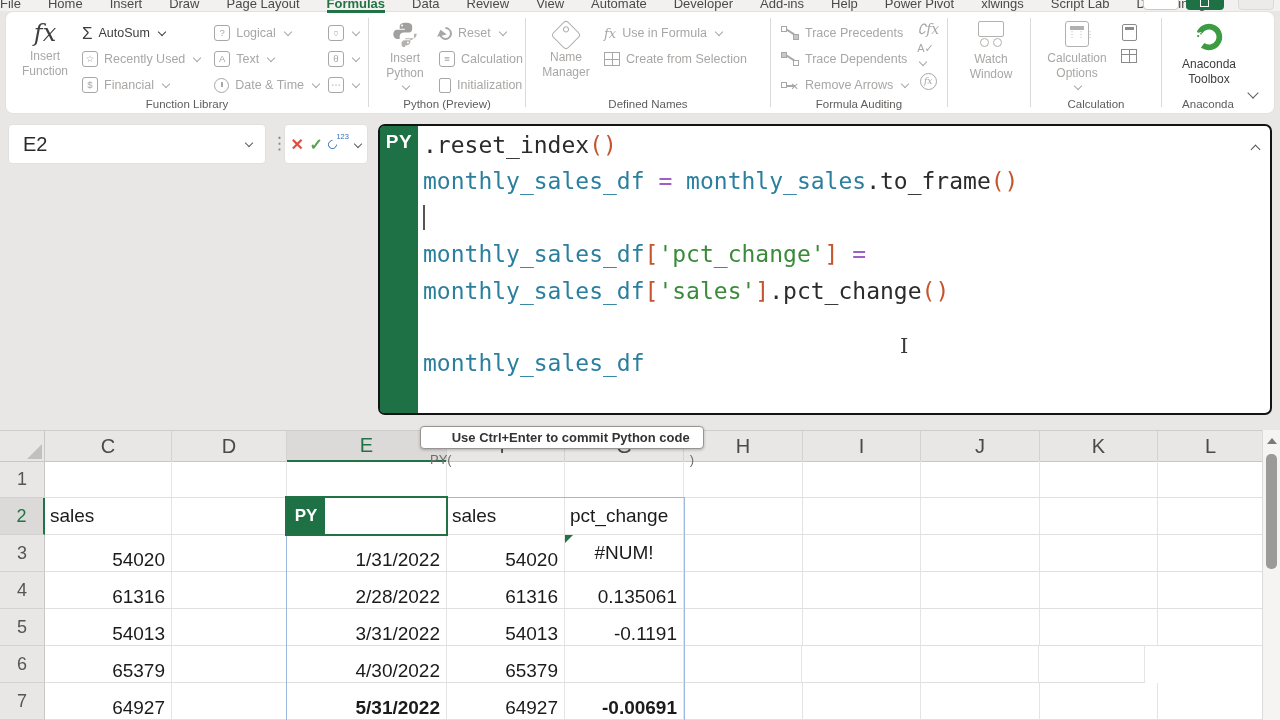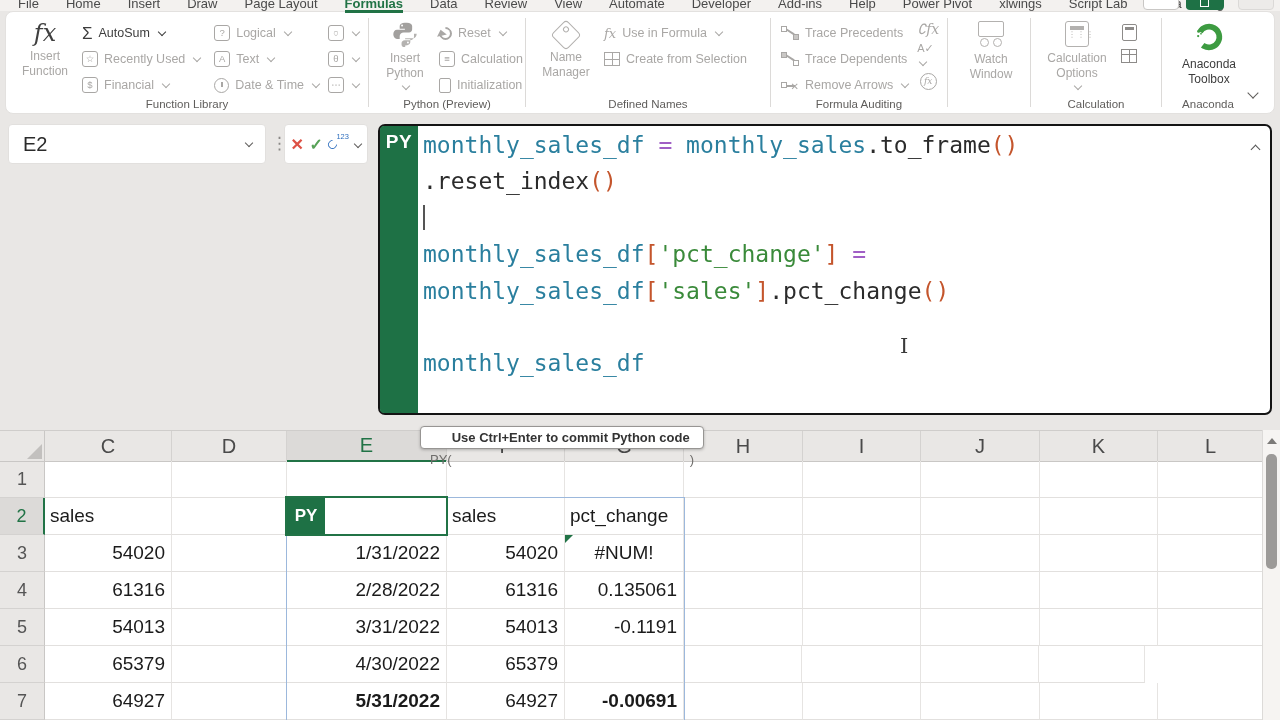--- a/index.html
+++ b/index.html
@@ -1,21 +1,21 @@
 <!DOCTYPE html>
 <html><head>
 <meta charset="utf-8">
 <style>
   * { box-sizing: border-box; margin: 0; padding: 0; }
   html,body { width:1280px; height:720px; overflow:hidden; }
   body { background:#e9e7e5; font-family:"Liberation Sans", sans-serif; position:relative; }
 
   
   .tabstrip { position:absolute; left:0; top:0; width:1280px; height:11px; background:#f3f1ef; z-index:5; }
-  .tabstrip-inner { display:flex; gap:27px; padding-left:18px; }
+  .tabstrip-inner { display:flex; gap:27px; }
   .tab { font-size:13px; color:#4a4a4a; line-height:13px; transform:translateY(-3px); white-space:nowrap; }
   .tab.active { color:#217346; font-weight:bold; border-bottom:3px solid #217346; padding-bottom:0px; }
   .corner-btn { position:absolute; top:-8px; height:18px; border-radius:4px; z-index:6; }
   .corner-btn.white { left:1143px; width:36px; background:#fff; border:1px solid #c9c7c5; }
   .corner-btn.green { left:1186px; width:38px; background:#1e7145; }
   .corner-btn.green i { position:absolute; left:14px; bottom:3px; width:9px; height:8px; border:1.5px solid #fff; display:block; }
   .corner-btn.faint { left:1238px; width:36px; background:#edebe9; border:1px solid #dbd9d7; }
 
   
   .ribbon { position:absolute; left:5px; top:11px; width:1270px; height:103px; background:#fff;
@@ -109,21 +109,21 @@
   .colhdr { height:31px; background:#e9e7e5; border-right:1px solid #d4d2d0; border-bottom:1px solid #c9c7c5;
             display:flex; align-items:center; justify-content:center; font-size:20px; color:#4a4a4a; flex:none; }
   .colhdr.active { background:#dcdad8; color:#217346; border-bottom:2px solid #217346; }
   .grow { display:flex; height:37px; }
   .rowhdr { width:45px; background:#e9e7e5; border-right:1px solid #c9c7c5; border-bottom:1px solid #d4d2d0;
             display:flex; align-items:center; justify-content:center; font-size:18px; color:#555; flex:none; }
   .rowhdr.active { background:#dcdad8; color:#217346; border-right:2px solid #217346; }
   .cell { border-right:1px solid #e6e4e2; border-bottom:1px solid #e2e0de; font-size:19px; color:#1b1b1b;
           display:flex; align-items:center; padding:0 6px; flex:none; position:relative; overflow:hidden; white-space:nowrap; }
   .cell.al { justify-content:flex-start; padding-left:5px; }
-  .cell.ar { justify-content:flex-end; }
+  .cell.ar { justify-content:flex-end;align-items:flex-end; }
   .cell.ac { justify-content:center; }
   .flagtri { position:absolute; left:0; top:0; width:0; height:0; border-top:8px solid #217346; border-right:8px solid transparent; }
   .spill { position:absolute; left:286px; top:67px; width:399px; height:223px; border:1px solid #9cb8dc; border-bottom:none; pointer-events:none; z-index:3; }
   .pycell { position:absolute; left:285px; top:66px; width:163px; height:40px; border:2px solid #217346; background:#fff; z-index:4; }
   .pycell .badge { position:absolute; left:0; top:0; bottom:0; width:38px; background:#1e7145; color:#fff;
                    display:flex; align-items:center; justify-content:center; font-size:17px; font-weight:bold; }
   .vscroll { position:absolute; left:1262px; top:430px; width:18px; height:290px; background:#f6f4f2; border-left:1px solid #dcdad8; z-index:2; }
   .vscroll .up { position:absolute; left:4px; top:8px; width:0; height:0; border-left:5px solid transparent; border-right:5px solid transparent; border-bottom:6px solid #7c7a78; }
   .vscroll .thumb { position:absolute; left:3px; top:24px; width:11px; height:115px; background:#9c9a98; border-radius:5px; }
 </style>
@@ -359,22 +359,22 @@
   <span class="fx-enter">✓</span>
   <span class="fx-123"><span class="arr"></span><sup>123</sup></span>
   <span class="chev" style="color:#5f5d5b;margin:0"></span>
 </div>
 
 <div class="pyeditor">
   <div class="pystrip">
     <div class="pylabel">PY</div>
   </div>
   <div class="codearea" id="codearea">
+      <div class="code-line"><span class="tk-pl">.reset_index</span><span class="tk-br">()</span></div>
       <div class="code-line"><span class="tk-id">monthly_sales_df</span><span class="tk-op"> = </span><span class="tk-id">monthly_sales</span><span class="tk-pl">.to_frame</span><span class="tk-br">()</span></div>
-      <div class="code-line"><span class="tk-pl">.reset_index</span><span class="tk-br">()</span></div>
       <div class="code-line"><span class="caret"></span></div>
       <div class="code-line"><span class="tk-id">monthly_sales_df</span><span class="tk-br">[</span><span class="tk-str">'pct_change'</span><span class="tk-br">]</span><span class="tk-op"> =</span></div>
       <div class="code-line"><span class="tk-id">monthly_sales_df</span><span class="tk-br">[</span><span class="tk-str">'sales'</span><span class="tk-br">]</span><span class="tk-pl">.pct_change</span><span class="tk-br">()</span></div>
       <div class="code-line"></div>
       <div class="code-line"><span class="tk-id">monthly_sales_df</span></div>
     </div>
   <div class="editor-collapse"><span class="chev-up"></span></div>
   <div class="ibeam">I</div>
 </div>
 

